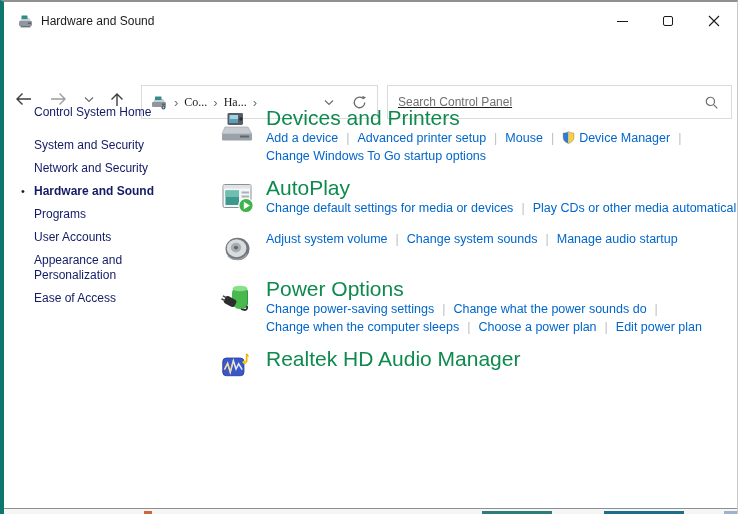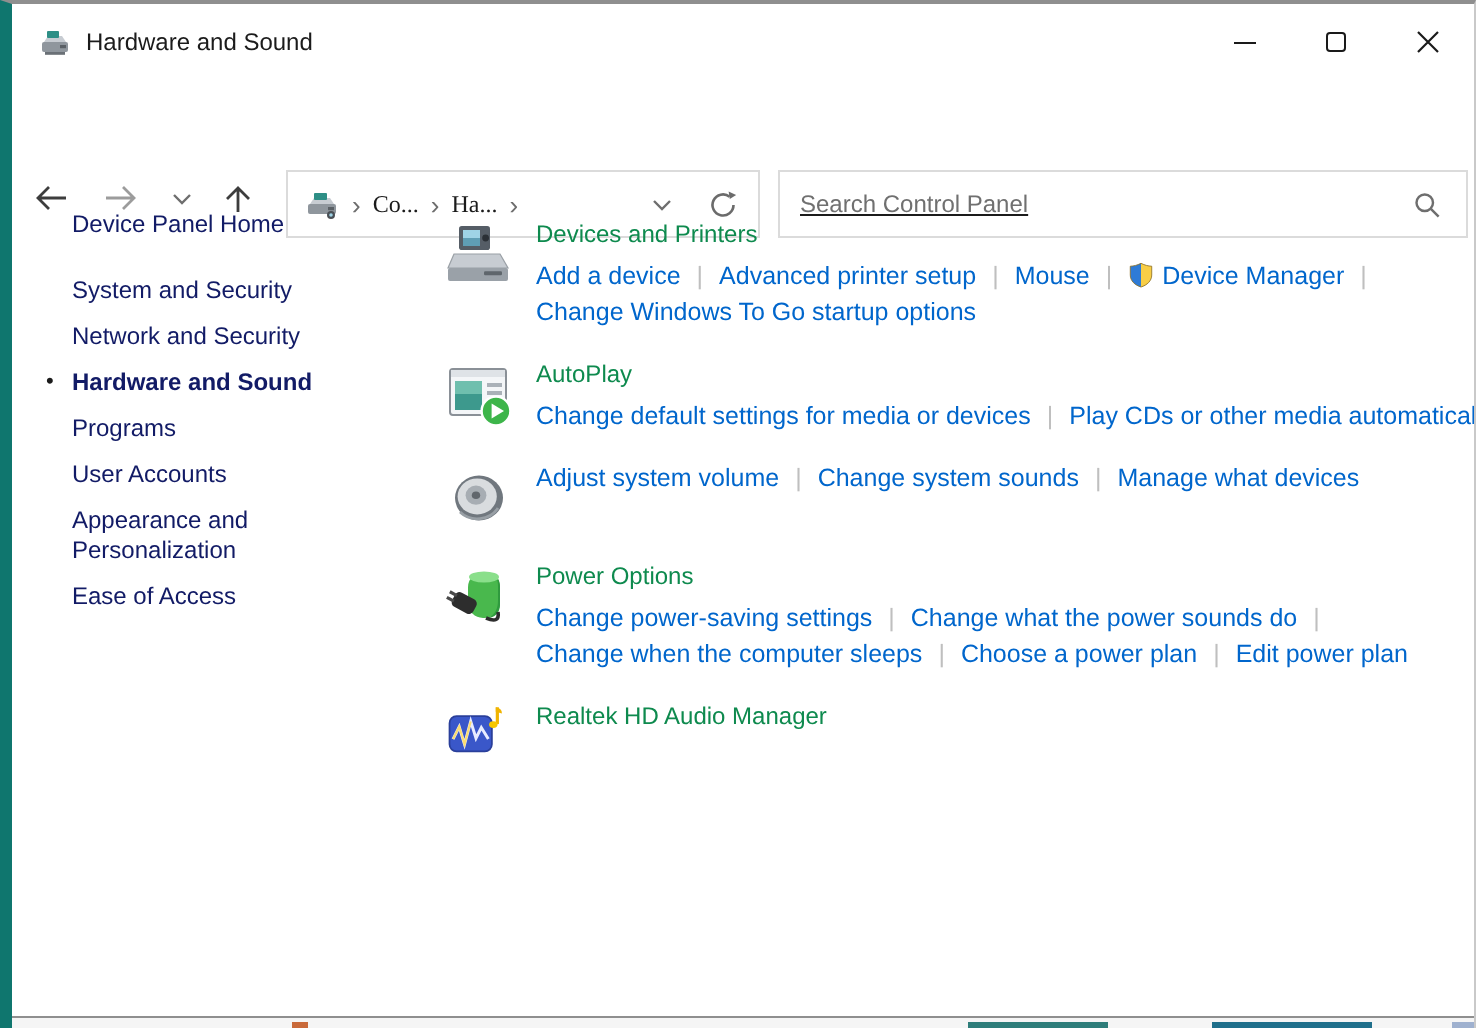--- a/index.html
+++ b/index.html
@@ -1,20 +1,20 @@
 <!DOCTYPE html>
 <html><head>
 <meta charset="utf-8">
 <style>
   * { margin:0; padding:0; box-sizing:border-box; }
   html,body { background:#e8e8e8; }
   body { font-family:"Liberation Sans", sans-serif; }
   .window {
     position:relative; width:738px; height:514px; background:#fff;
-    border-top:2px solid #8f8f8f; border-left:6px solid #0f766e; border-right:1px solid #c9c9c9;
+    border-top:2px solid #8f8f8f; border-left:4px solid #0f766e; border-right:1px solid #c9c9c9;
     overflow:hidden;
   }
   
   .titlebar { position:absolute; top:0; left:0; right:0; height:38px; background:#fff; }
   .title-icon { position:absolute; left:13px; top:11px; width:17px; height:16px; }
   .title-text { position:absolute; left:37px; top:12px; font-size:12px; color:#1b1b1b; }
   .win-controls { position:absolute; right:0; top:0; height:38px; display:flex; }
   .win-btn { width:46px; height:38px; display:flex; align-items:center; justify-content:center; background:transparent; border:none; cursor:default; }
   .glyph-min { width:11px; height:0; border-top:1px solid #1a1a1a; display:block; }
   .glyph-max { width:10px; height:10px; border:1px solid #1a1a1a; border-radius:2px; display:block; }
@@ -49,21 +49,21 @@
   .sidebar { position:absolute; left:30px; top:103px; width:158px; }
   .side-item { position:relative; font-size:12px; line-height:15px; color:#121b66; margin-bottom:8px; cursor:default; }
   .side-item:first-child { margin-bottom:18px; }
   .side-item.active { font-weight:bold; }
   .side-item .bullet { position:absolute; left:-13px; top:0; color:#1b1b1b; font-weight:normal; font-size:11px; }
   .main { position:absolute; left:217px; top:106px; width:510px; }
   .section { display:flex; margin-bottom:13px; }
   .sec-icon { width:34px; height:34px; flex:0 0 auto; margin-right:11px; margin-top:2px; }
   .sec-icon svg { width:100%; height:100%; }
   .sec-body { flex:1; }
-  .sec-title { font-size:12px; color:#0e8a4e; line-height:19px; margin-bottom:2px; cursor:default; }
+  .sec-title { font-size:21px; color:#0e8a4e; line-height:19px; margin-bottom:2px; cursor:default; }
   .links-row { font-size:12.5px; line-height:18px; white-space:nowrap; }
   a.task { color:#0066cc; text-decoration:none; cursor:default; }
   .sep { color:#bfbfbf; padding:0 8px; }
   .shield { display:inline-block; margin-right:4px; vertical-align:-2px; line-height:0; }
   
   .bottom-strip { position:absolute; left:0; right:0; bottom:0; height:6px; background:#f5f5f5; border-top:1px solid #8f8f8f; }
   .bottom-strip i { position:absolute; top:2px; height:3px; display:block; }
 </style>
 </head>
 <body>
@@ -155,21 +155,21 @@
       <span class="search-ico">
           <svg width="15" height="15" viewBox="0 0 16 16">
             <circle cx="6.8" cy="6.8" r="4.4" stroke="#6e6e6e" stroke-width="1.3" fill="none"></circle>
             <line x1="10.2" y1="10.2" x2="14.2" y2="14.2" stroke="#6e6e6e" stroke-width="1.3"></line>
           </svg>
         </span>
     </div>
   </div>
 
   <div class="sidebar" id="sidebar">
-      <div class="side-item"><span>Device Panel Home</span></div>
+      <div class="side-item"><span>Control System Home</span></div>
       <div class="side-item"><span>System and Security</span></div>
       <div class="side-item"><span>Network and Security</span></div>
       <div class="side-item active"><span class="bullet">•</span><span>Hardware and Sound</span></div>
       <div class="side-item"><span>Programs</span></div>
       <div class="side-item"><span>User Accounts</span></div>
       <div class="side-item"><span>Appearance and Personalization</span></div>
       <div class="side-item"><span>Ease of Access</span></div>
     </div>
 
   <div class="main" id="sections">
@@ -212,21 +212,21 @@
       </div>
       <div class="section">
         <span class="sec-icon"><svg viewBox="0 0 34 34">
             <ellipse cx="16.5" cy="17" rx="12" ry="11.2" fill="#70777e"></ellipse>
             <ellipse cx="15.6" cy="16.2" rx="9.8" ry="9" fill="#d9dcdf"></ellipse>
             <ellipse cx="15" cy="15.6" rx="5.2" ry="4.8" fill="#a7adb3"></ellipse>
             <ellipse cx="15" cy="15.6" rx="2.1" ry="1.9" fill="#61676d"></ellipse>
             <path d="M7 24 a12 11 0 0 0 19 -2" stroke="#989fa5" stroke-width="1.4" fill="none"></path>
           </svg></span>
         <div class="sec-body">
-          <div class="links-row"><a class="task" href="#"><span>Adjust system volume</span></a><span class="sep">|</span><a class="task" href="#"><span>Change system sounds</span></a><span class="sep">|</span><a class="task" href="#"><span>Manage what devices</span></a></div>
+          <div class="links-row"><a class="task" href="#"><span>Adjust system volume</span></a><span class="sep">|</span><a class="task" href="#"><span>Change system sounds</span></a><span class="sep">|</span><a class="task" href="#"><span>Manage audio startup</span></a></div>
         </div>
       </div>
       <div class="section">
         <span class="sec-icon"><svg viewBox="0 0 34 34">
             <rect x="11" y="5" width="16" height="23" rx="7.5" fill="#49b84d"></rect>
             <path d="M23 5.5 c3 1.5 4 4 4 7 v9 c0 4 -3 6.5 -6 6.5 c4 -2 5 -5 5 -9 v-7 c0 -3 -1 -5 -3 -6.5 Z" fill="#2f9a3e"></path>
             <ellipse cx="19" cy="7.5" rx="7.5" ry="2.8" fill="#8adf8b"></ellipse>
             <g transform="rotate(28 10 21)">
               <rect x="3" y="17" width="12" height="8" rx="2.5" fill="#2d2d2d"></rect>
               <rect x="0" y="18.6" width="4" height="1.6" fill="#4a4a4a"></rect>

